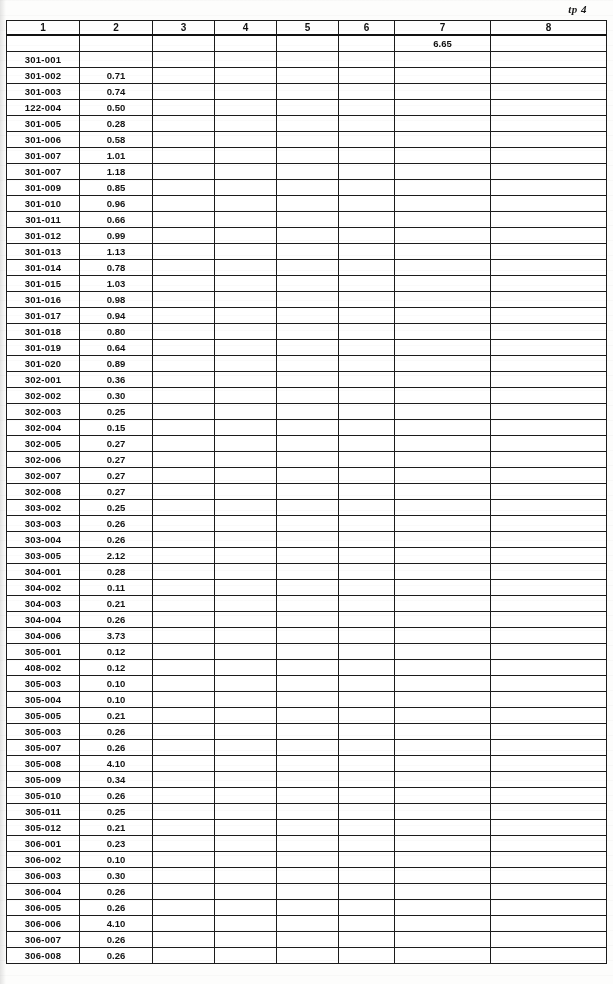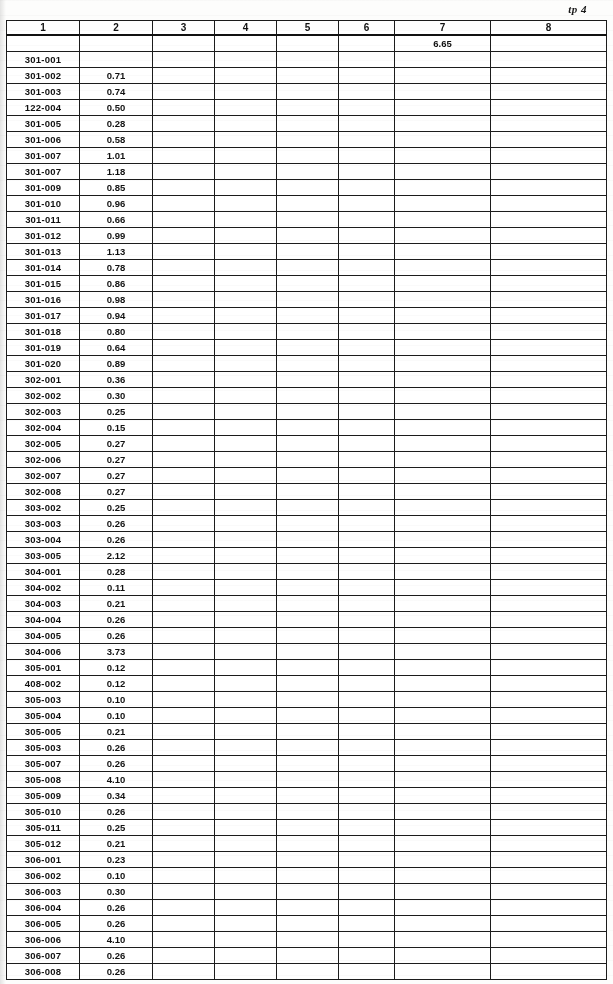--- a/index.html
+++ b/index.html
@@ -284,21 +284,21 @@
             <td class="val">0.78</td>
             <td class="val"></td>
             <td class="val"></td>
             <td class="val"></td>
             <td class="val"></td>
             <td class="val"></td>
             <td class="val"></td>
           </tr>
           <tr>
             <td class="code">301-015</td>
-            <td class="val">0.86</td>
+            <td class="val">1.03</td>
             <td class="val"></td>
             <td class="val"></td>
             <td class="val"></td>
             <td class="val"></td>
             <td class="val"></td>
             <td class="val"></td>
           </tr>
           <tr>
             <td class="code">301-016</td>
             <td class="val">0.98</td>
@@ -494,30 +494,20 @@
             <td class="val">0.21</td>
             <td class="val"></td>
             <td class="val"></td>
             <td class="val"></td>
             <td class="val"></td>
             <td class="val"></td>
             <td class="val"></td>
           </tr>
           <tr>
             <td class="code">304-004</td>
-            <td class="val">0.26</td>
-            <td class="val"></td>
-            <td class="val"></td>
-            <td class="val"></td>
-            <td class="val"></td>
-            <td class="val"></td>
-            <td class="val"></td>
-          </tr>
-          <tr>
-            <td class="code">304-005</td>
             <td class="val">0.26</td>
             <td class="val"></td>
             <td class="val"></td>
             <td class="val"></td>
             <td class="val"></td>
             <td class="val"></td>
             <td class="val"></td>
           </tr>
           <tr>
             <td class="code">304-006</td>

